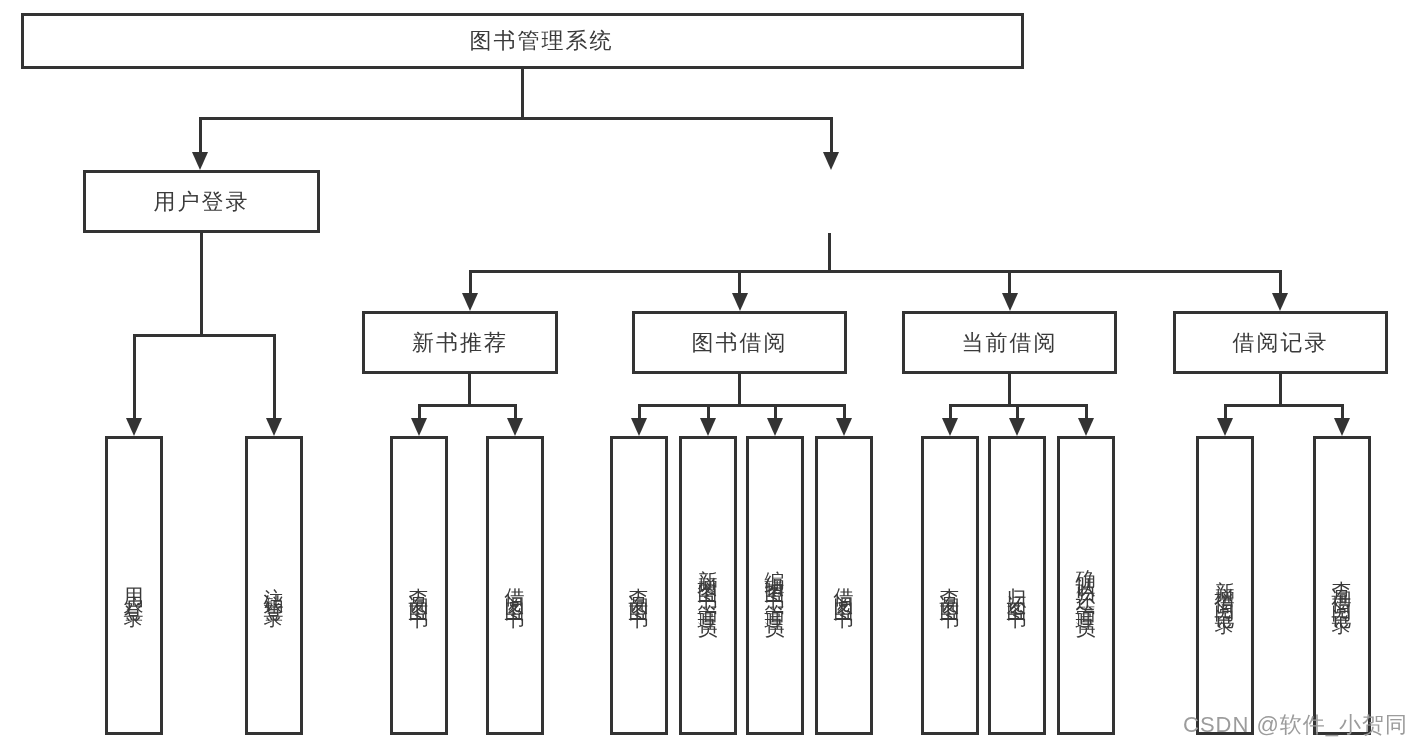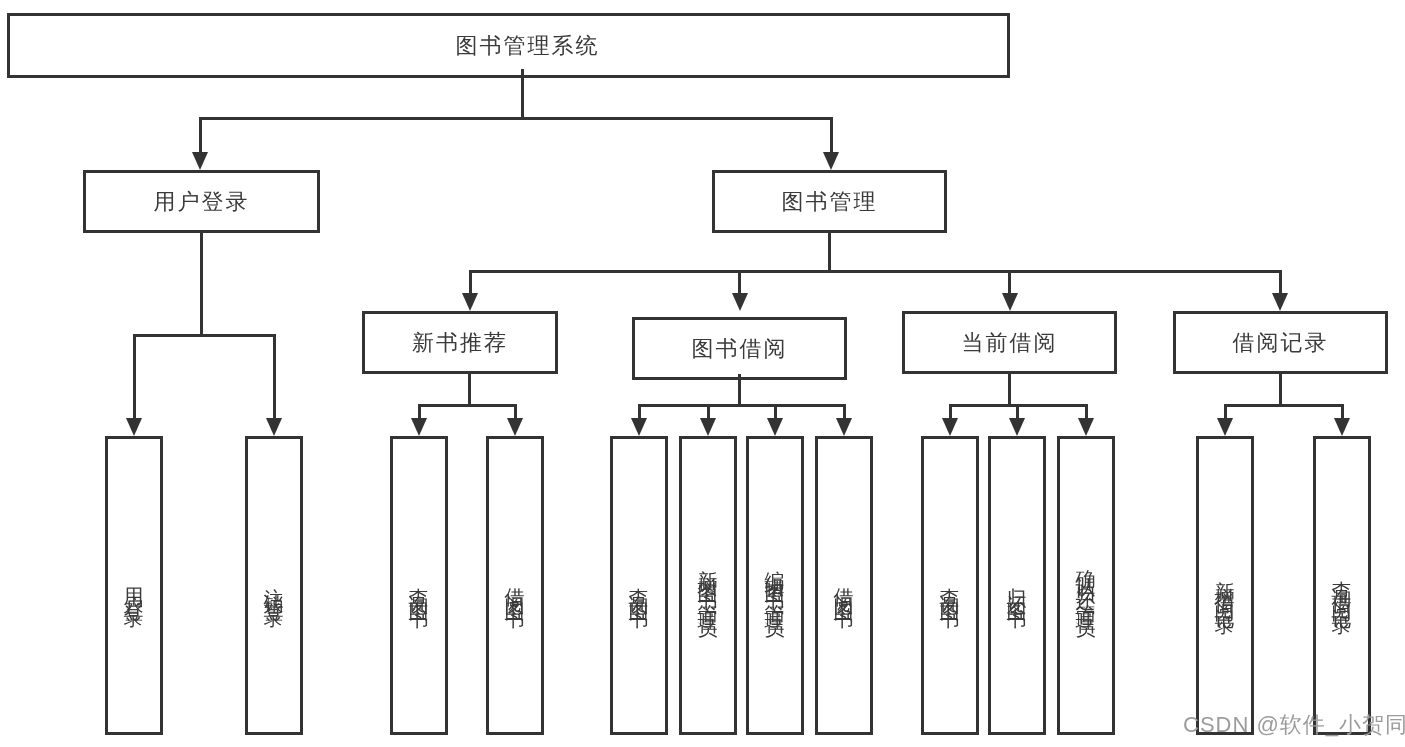--- a/index.html
+++ b/index.html
@@ -66,52 +66,51 @@
     letter-spacing: 1px;
     z-index: 5;
     white-space: nowrap;
   }
 </style>
 </head>
 <body>
 
 <div class="canvas">
 
-  <div class="box" style="left:7px; top:13px; width:1003px; height:65px;padding-left:38px;">图书管理系统</div>
+  <div class="box" style="left:21px; top:13px; width:1003px; height:56px;padding-left:38px;">图书管理系统</div>
 
   <div class="vl" style="left:521px; top:69px; height:50px;"></div>
   <div class="hl" style="left:199px; top:117px; width:634px;"></div>
   <div class="vl" style="left:199px; top:117px; height:38px;"></div>
   <div class="ah" style="left:192px; top:152px;"></div>
   <div class="vl" style="left:830px; top:117px; height:38px;"></div>
   <div class="ah" style="left:823px; top:152px;"></div>
 
   <div class="box" style="left:83px; top:170px; width:237px; height:63px;">用户登录</div>
-  <div class="box" style="left:712px; top:170px; width:235px; height:63px;">图书管理</div>
 
   <div class="vl" style="left:200px; top:233px; height:103px;"></div>
   <div class="hl" style="left:133px; top:334px; width:143px;"></div>
   <div class="vl" style="left:133px; top:334px; height:86px;"></div>
   <div class="vl" style="left:273px; top:334px; height:86px;"></div>
   <div class="ah" style="left:126px; top:418px;"></div>
   <div class="ah" style="left:266px; top:418px;"></div>
 
   <div class="vl" style="left:828px; top:233px; height:39px;"></div>
   <div class="hl" style="left:469px; top:270px; width:813px;"></div>
   <div class="vl" style="left:469px; top:270px; height:25px;"></div>
   <div class="vl" style="left:738px; top:270px; height:25px;"></div>
   <div class="vl" style="left:1008px; top:270px; height:25px;"></div>
   <div class="vl" style="left:1279px; top:270px; height:25px;"></div>
   <div class="ah" style="left:462px; top:293px;"></div>
   <div class="ah" style="left:732px; top:293px;"></div>
   <div class="ah" style="left:1002px; top:293px;"></div>
   <div class="ah" style="left:1272px; top:293px;"></div>
 
   <div class="box" style="left:362px; top:311px; width:196px; height:63px;">新书推荐</div>
-  <div class="box" style="left:632px; top:311px; width:215px; height:63px;margin-top:6px;">图书借阅</div>
+  <div class="box" style="left:632px; top:311px; width:215px; height:63px;">图书借阅</div>
   <div class="box" style="left:902px; top:311px; width:215px; height:63px;">当前借阅</div>
   <div class="box" style="left:1173px; top:311px; width:215px; height:63px;">借阅记录</div>
 
   <div class="vl" style="left:468px; top:374px; height:32px;"></div>
   <div class="hl" style="left:418px; top:404px; width:99px;"></div>
   <div class="vl" style="left:418px; top:404px; height:18px;"></div>
   <div class="vl" style="left:514px; top:404px; height:18px;"></div>
   <div class="ah" style="left:411px; top:418px;"></div>
   <div class="ah" style="left:507px; top:418px;"></div>
 

